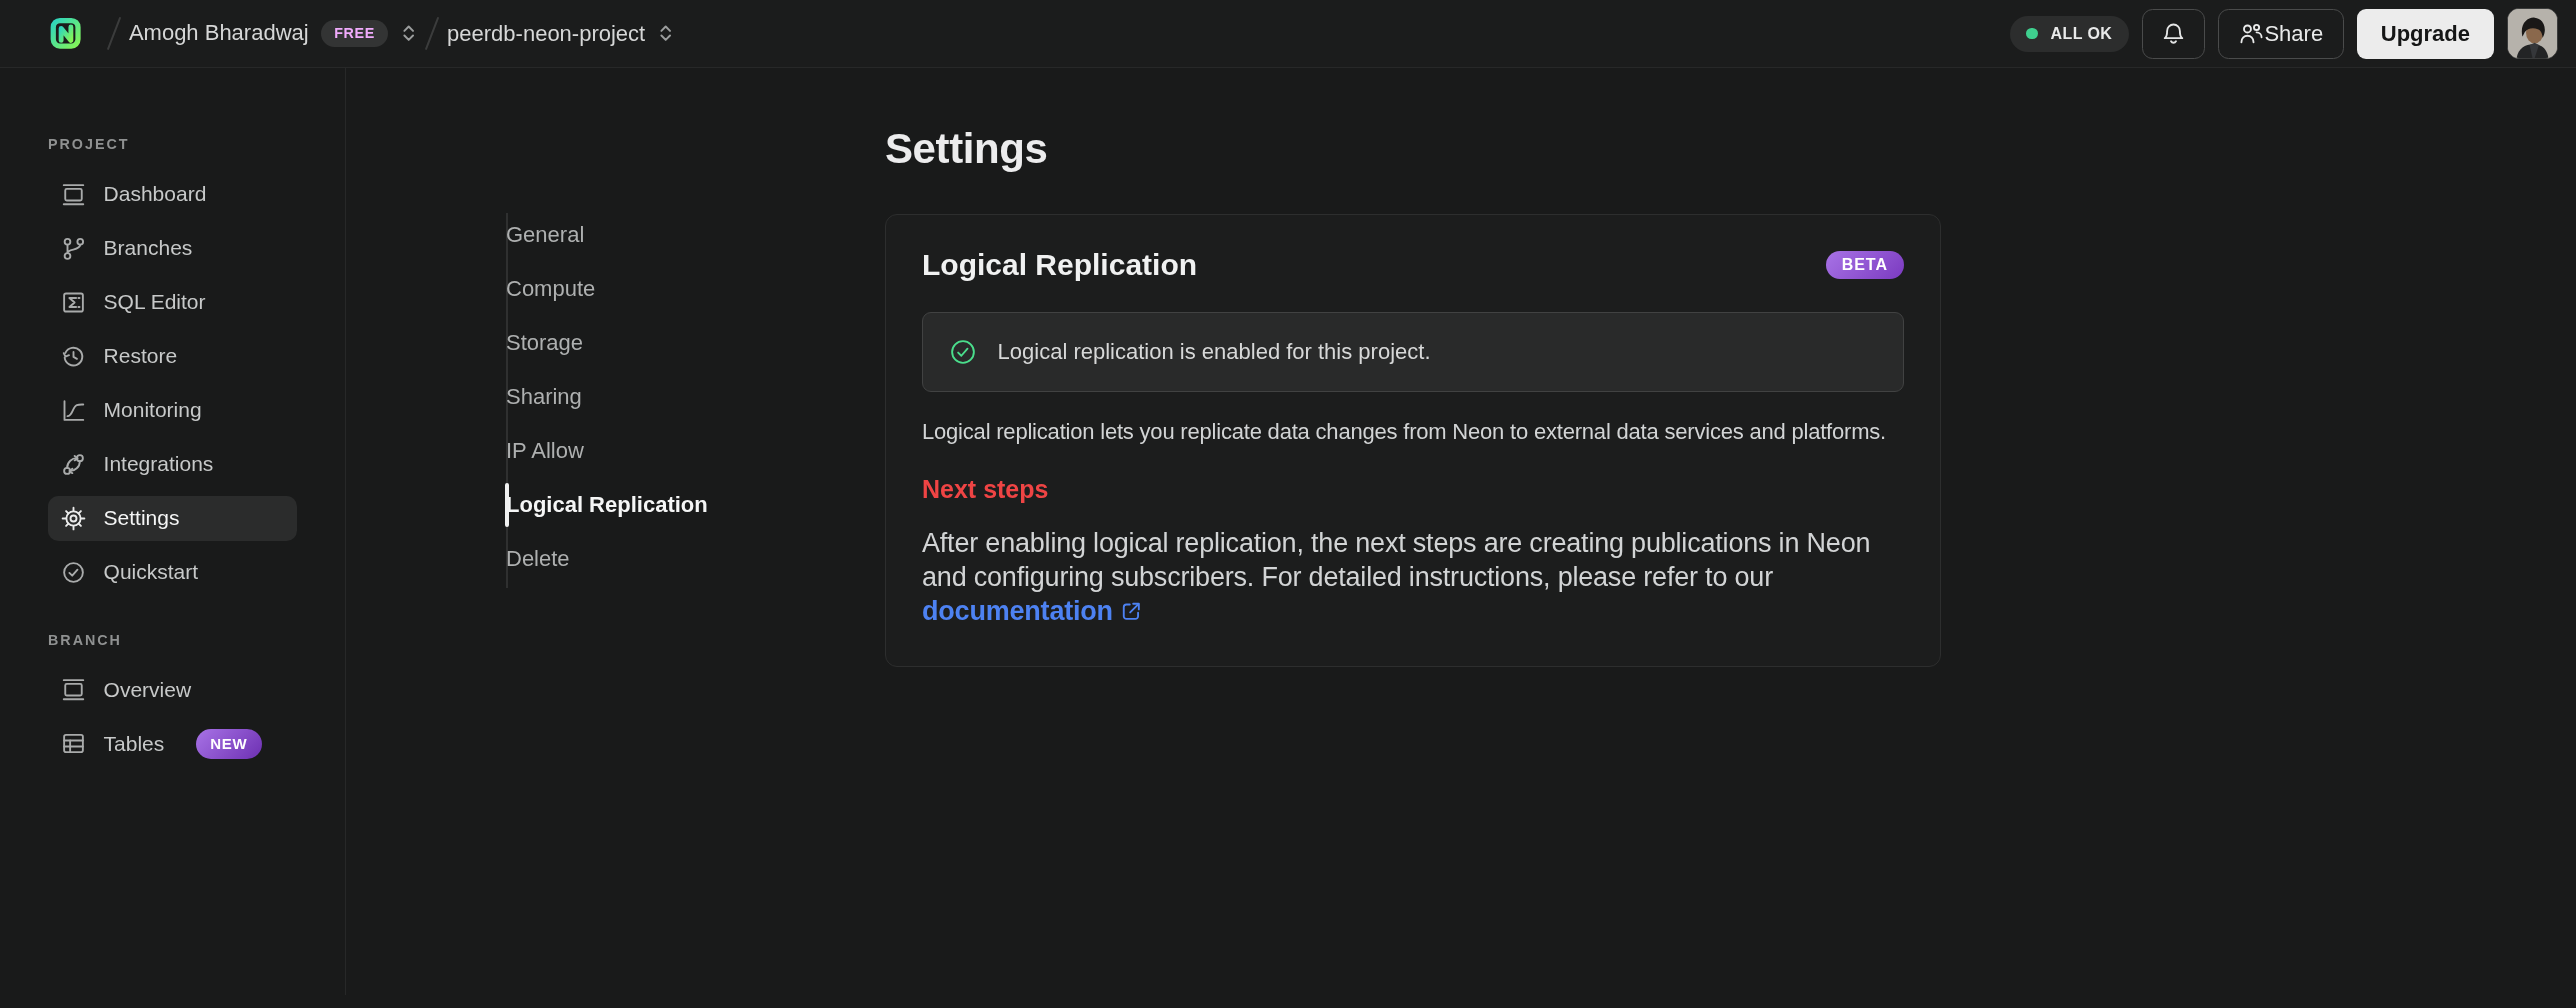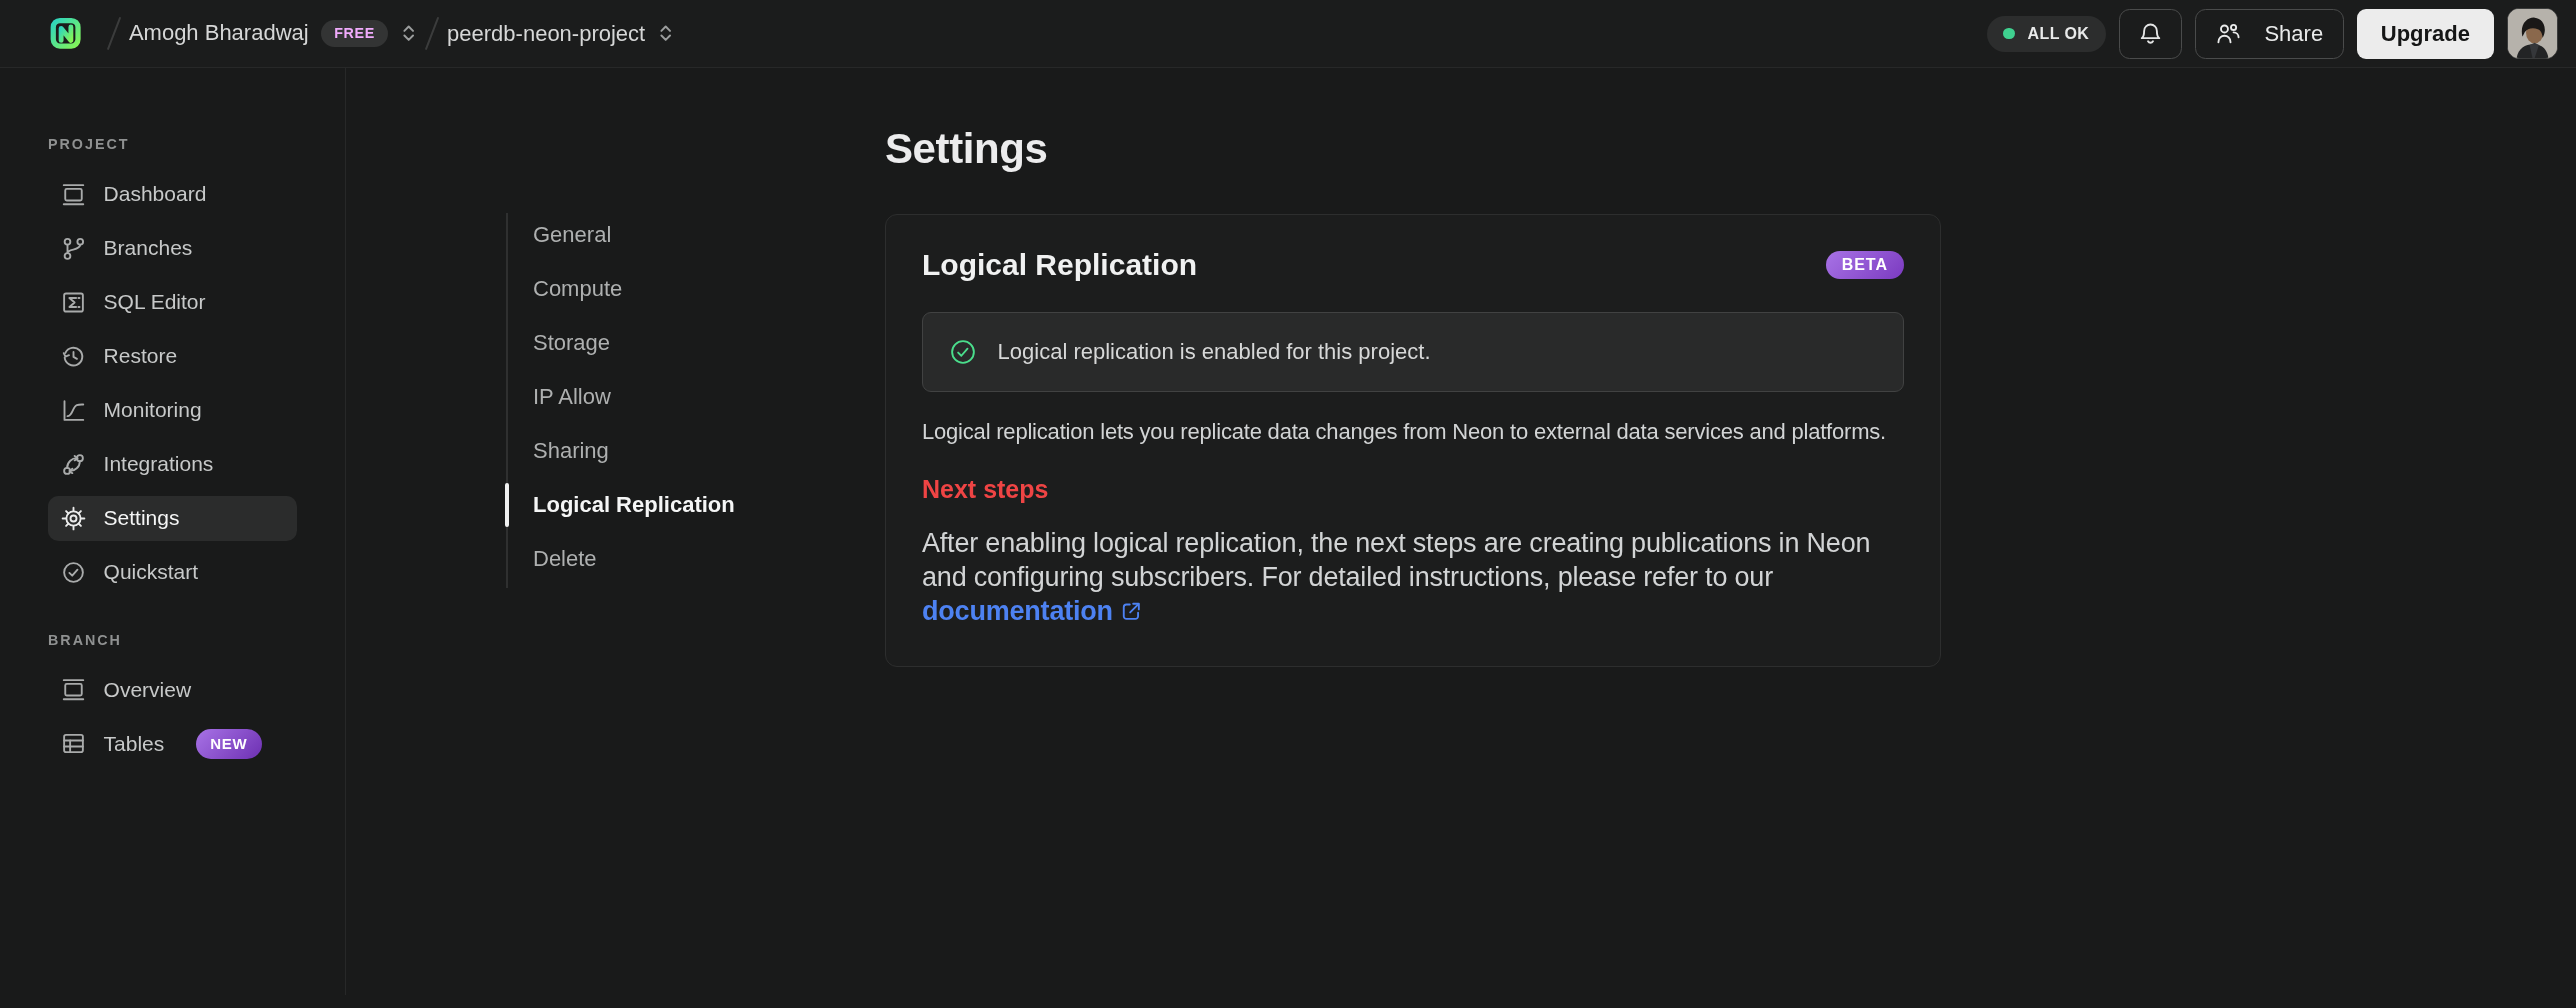--- a/index.html
+++ b/index.html
@@ -24,21 +24,21 @@
                padding:6.8px 13.6px; border-radius:754px; line-height:1; }
   .updown { width:17.4px; height:20.4px; color:#9b9d9d; flex:none; }
 
   .tb-right { margin-left:auto; display:flex; align-items:center; gap:13px; }
   .status-pill { display:flex; align-items:center; gap:13px; background:#2c2d2d; border-radius:754px;
                  padding:9px 16.6px; font-size:16px; font-weight:700; letter-spacing:0.4px; color:#e9eaea; }
   .status-dot { width:11.3px; height:11.3px; border-radius:50%; background:#3fd08f; }
   .iconbtn { width:63px; height:50px; border:1.5px solid #4a4b4b; border-radius:10.6px; background:transparent;
              display:flex; align-items:center; justify-content:center; color:#e4e5e5; cursor:pointer; }
   .btn-share { height:50px; border:1.5px solid #4a4b4b; border-radius:10.6px; background:transparent; color:#e9eaea;
-               font-family:inherit; font-size:22px; font-weight:500; display:flex; align-items:center; gap:24px;
+               font-family:inherit; font-size:22px; font-weight:500; display:flex; align-items:center; gap:1px;
                padding:0 19.6px; cursor:pointer; }
   .btn-upgrade { height:50px; background:#ececec; color:#151616; border:none; border-radius:9px;
                  font-family:inherit; font-size:22px; font-weight:600; padding:0 24px; cursor:pointer; }
   .avatar { width:51px; height:51px; border-radius:12px; overflow:hidden; border:1.5px solid #3a3b3b;
             padding:0; background:#b7b3ac; cursor:pointer; }
   .avatar svg { display:block; width:100%; height:100%; }
 
   
   .frame { display:flex; height:927px; }
   .sidebar { width:346px; flex:none; border-right:1.5px solid #272828; padding:0 48px; }
@@ -51,21 +51,21 @@
   .nav-item.active { background:#2b2c2c; color:#f4f5f5; }
   .nav-item.active .nav-icon { color:#eaebeb; }
   .badge-new { margin-left:15px; background:linear-gradient(135deg,#a873e6,#6d30b2); padding:7.5px 14.3px;
                border-radius:754px; font-size:15px; font-weight:700; color:#fff; letter-spacing:0.8px; line-height:1; }
 
   .content { position:relative; flex:1; }
 
   
   .subnav { position:absolute; left:160px; top:140px; width:264px; }
   .subnav::before { content:''; position:absolute; left:0; top:4.5px; height:375px; width:1.5px; background:#2f3030; }
-  .subnav-item { position:relative; height:54px; display:flex; align-items:center; padding-left:27px;
+  .subnav-item { position:relative; height:54px; display:flex; align-items:center; 
                  font-size:22px; color:#aeb0b0; cursor:pointer; }
   .subnav-item.active { color:#f5f6f6; font-weight:700; }
   .subnav-item.active::before { content:''; position:absolute; left:-0.8px; top:5.3px; bottom:5.3px; width:3.8px;
                  background:#f0f1f1; border-radius:2.3px; }
 
   
   .main { position:absolute; left:539px; top:56px; width:1056px; }
   .page-title { margin:0; font-size:42px; line-height:50px; font-weight:700; color:#ececed; letter-spacing:-0.4px; }
   .card { margin-top:40px; width:1056px; height:453px; background:#1c1d1d; border:1.5px solid #2d2e2e;
           border-radius:12px; padding:33px 36px; }
@@ -293,22 +293,22 @@
         <span class="badge-new">NEW</span>
       </div>
     </aside>
 
     <div class="content">
 
       <nav class="subnav">
         <div class="subnav-item">General</div>
         <div class="subnav-item">Compute</div>
         <div class="subnav-item">Storage</div>
+        <div class="subnav-item">Sharing</div>
         <div class="subnav-item">IP Allow</div>
-        <div class="subnav-item">Sharing</div>
         <div class="subnav-item active">Logical Replication</div>
         <div class="subnav-item">Delete</div>
       </nav>
 
       <main class="main">
         <h1 class="page-title">Settings</h1>
 
         <section class="card">
           <div class="card-head">
             <h2 class="card-title">Logical Replication</h2>

